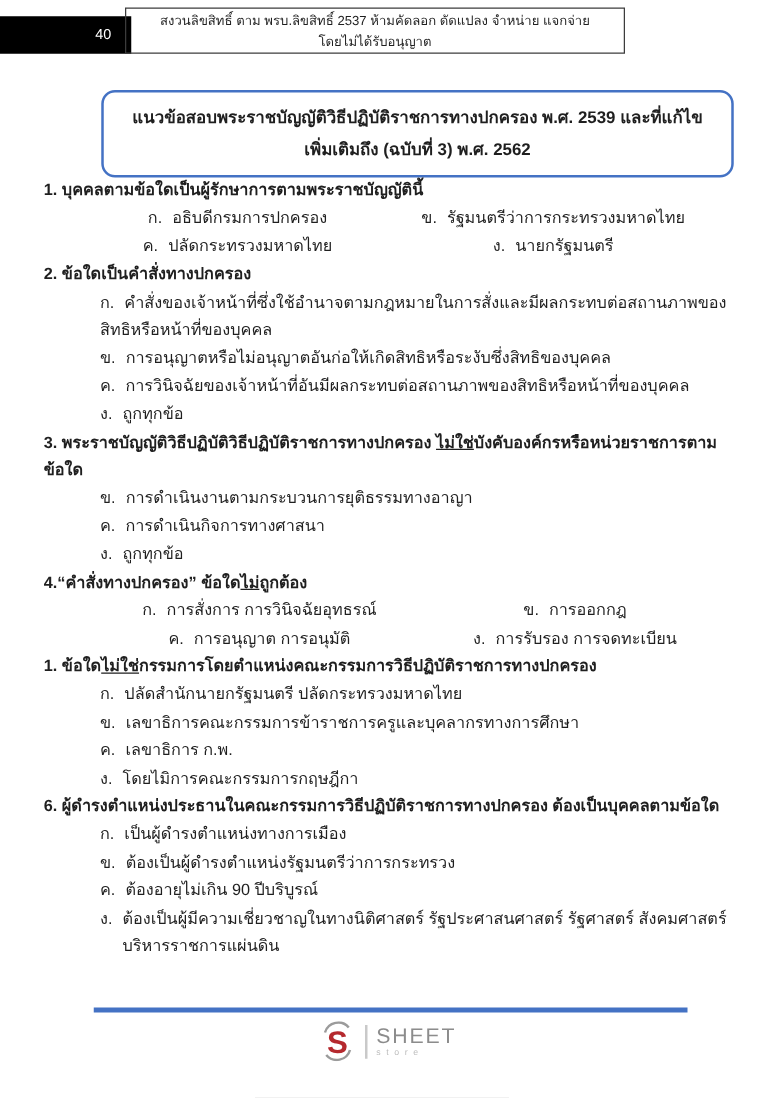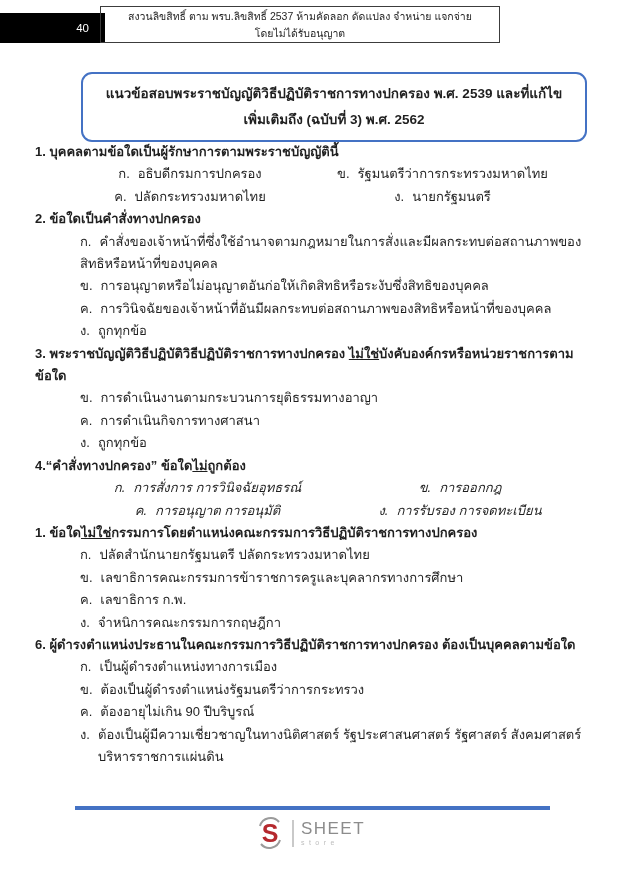--- a/index.html
+++ b/index.html
@@ -53,21 +53,21 @@
   .questions {
     position: absolute; left: 35px; top: 141px;
     width: 550px;
     line-height: 22.4px;
   }
   .q-header { font-weight: bold; }
   .u { text-decoration: underline; }
   .options { padding-left: 45px; }
   .opt-label { margin-right: 8px; white-space: nowrap; }
   .two-col { display: grid; grid-template-columns: 220px 1fr; text-align: center; }
-  .two-col.wide { grid-template-columns: 255px 1fr; font-style: italic; }
+  .two-col.wide { grid-template-columns: 255px 1fr; }
   .opt.hang { display: flex; }
   .opt.hang .opt-text { flex: 1; }
 
   
   .footer-line {
     position: absolute; left: 75px; top: 806px;
     width: 475px; height: 4px;
     background: var(--accent-blue, #4472C4);
   }
   .logo {
@@ -143,21 +143,21 @@
         <div class="opt"><span class="opt-label">ง.</span><span class="opt-text">การรับรอง การจดทะเบียน</span></div>
       </div>
     </div>
 
     <div class="question">
       <div class="q-header"><span>1. ข้อใด</span><span class="u">ไม่ใช่</span><span>กรรมการโดยตำแหน่งคณะกรรมการวิธีปฏิบัติราชการทางปกครอง</span></div>
       <div class="options">
         <div class="opt"><span class="opt-label">ก.</span><span class="opt-text">ปลัดสำนักนายกรัฐมนตรี ปลัดกระทรวงมหาดไทย</span></div>
         <div class="opt"><span class="opt-label">ข.</span><span class="opt-text">เลขาธิการคณะกรรมการข้าราชการครูและบุคลากรทางการศึกษา</span></div>
         <div class="opt"><span class="opt-label">ค.</span><span class="opt-text">เลขาธิการ ก.พ.</span></div>
-        <div class="opt"><span class="opt-label">ง.</span><span class="opt-text">จำหนิการคณะกรรมการกฤษฎีกา</span></div>
+        <div class="opt"><span class="opt-label">ง.</span><span class="opt-text">โดยไมิการคณะกรรมการกฤษฎีกา</span></div>
       </div>
     </div>
 
     <div class="question">
       <div class="q-header"><span>6. ผู้ดำรงตำแหน่งประธานในคณะกรรมการวิธีปฏิบัติราชการทางปกครอง ต้องเป็นบุคคลตามข้อใด</span><span class="u"></span><span></span></div>
       <div class="options">
         <div class="opt"><span class="opt-label">ก.</span><span class="opt-text">เป็นผู้ดำรงตำแหน่งทางการเมือง</span></div>
         <div class="opt"><span class="opt-label">ข.</span><span class="opt-text">ต้องเป็นผู้ดำรงตำแหน่งรัฐมนตรีว่าการกระทรวง</span></div>
         <div class="opt"><span class="opt-label">ค.</span><span class="opt-text">ต้องอายุไม่เกิน 90 ปีบริบูรณ์</span></div>
         <div class="opt hang">

